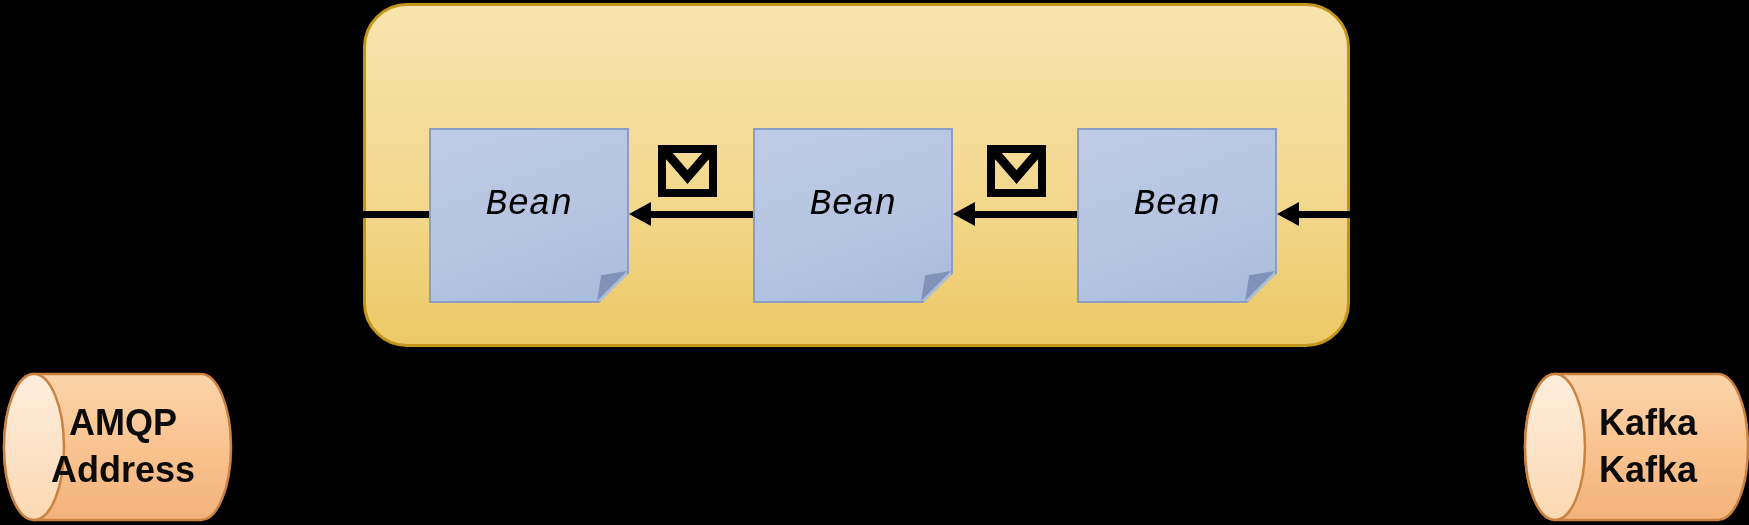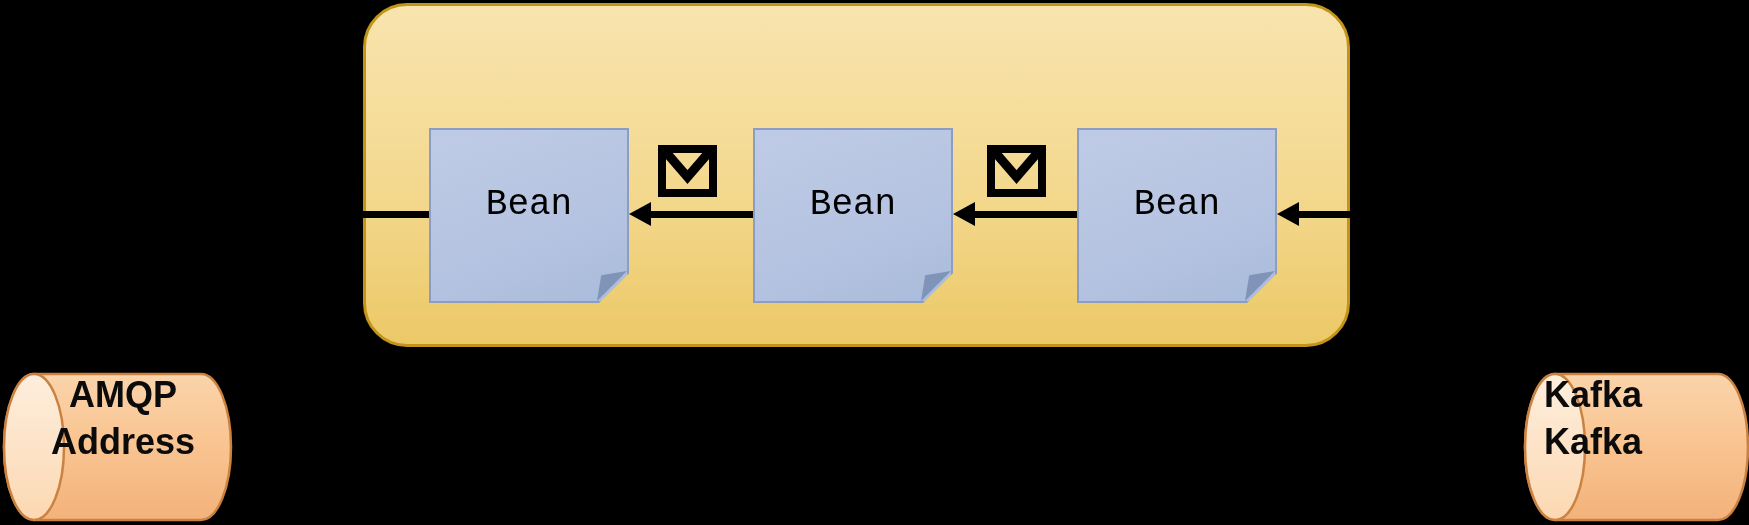--- a/index.html
+++ b/index.html
@@ -56,20 +56,21 @@
     right: 0; bottom: 0;
     width: 30px; height: 30px;
     background: #8093b8;
     clip-path: polygon(0 100%, 100% 0, 14% 14%);
   }
   .bean-label {
     font-family: "Liberation Mono", "DejaVu Sans Mono", monospace;
     font-size: 36px;
     color: #000000;
     padding-bottom: 22px;
+    font-style: italic;
   }
   .bean-1 { left: 429px; }
   .bean-2 { left: 753px; }
   .bean-3 { left: 1077px; }
 
   
   .arrow-line {
     position: absolute;
     top: 211px;
     height: 7px;
@@ -104,29 +105,29 @@
   .cylinder-svg { position: absolute; }
   .cyl-amqp { left: 1px; top: 371px; }
   .cyl-kafka { left: 1516px; top: 371px; }
   .cyl-label {
     position: absolute;
     top: 371px;
     width: 200px; height: 150px;
     display: flex;
     flex-direction: column;
     align-items: center;
-    justify-content: flex-start;
+    justify-content: center;
     font-size: 36px;
     font-weight: 600;
     line-height: 47px;
     color: #0b0b0b;
     text-align: center;
   }
   .lbl-amqp { left: 23px; }
-  .lbl-kafka { left: 1493px; }
+  .lbl-kafka { left: 1548px; }
 </style>
 </head>
 <body>
 
 <div id="stage">
 
   <div class="app-container"></div>
 
   <div class="arrow-line line-a"></div>
 

